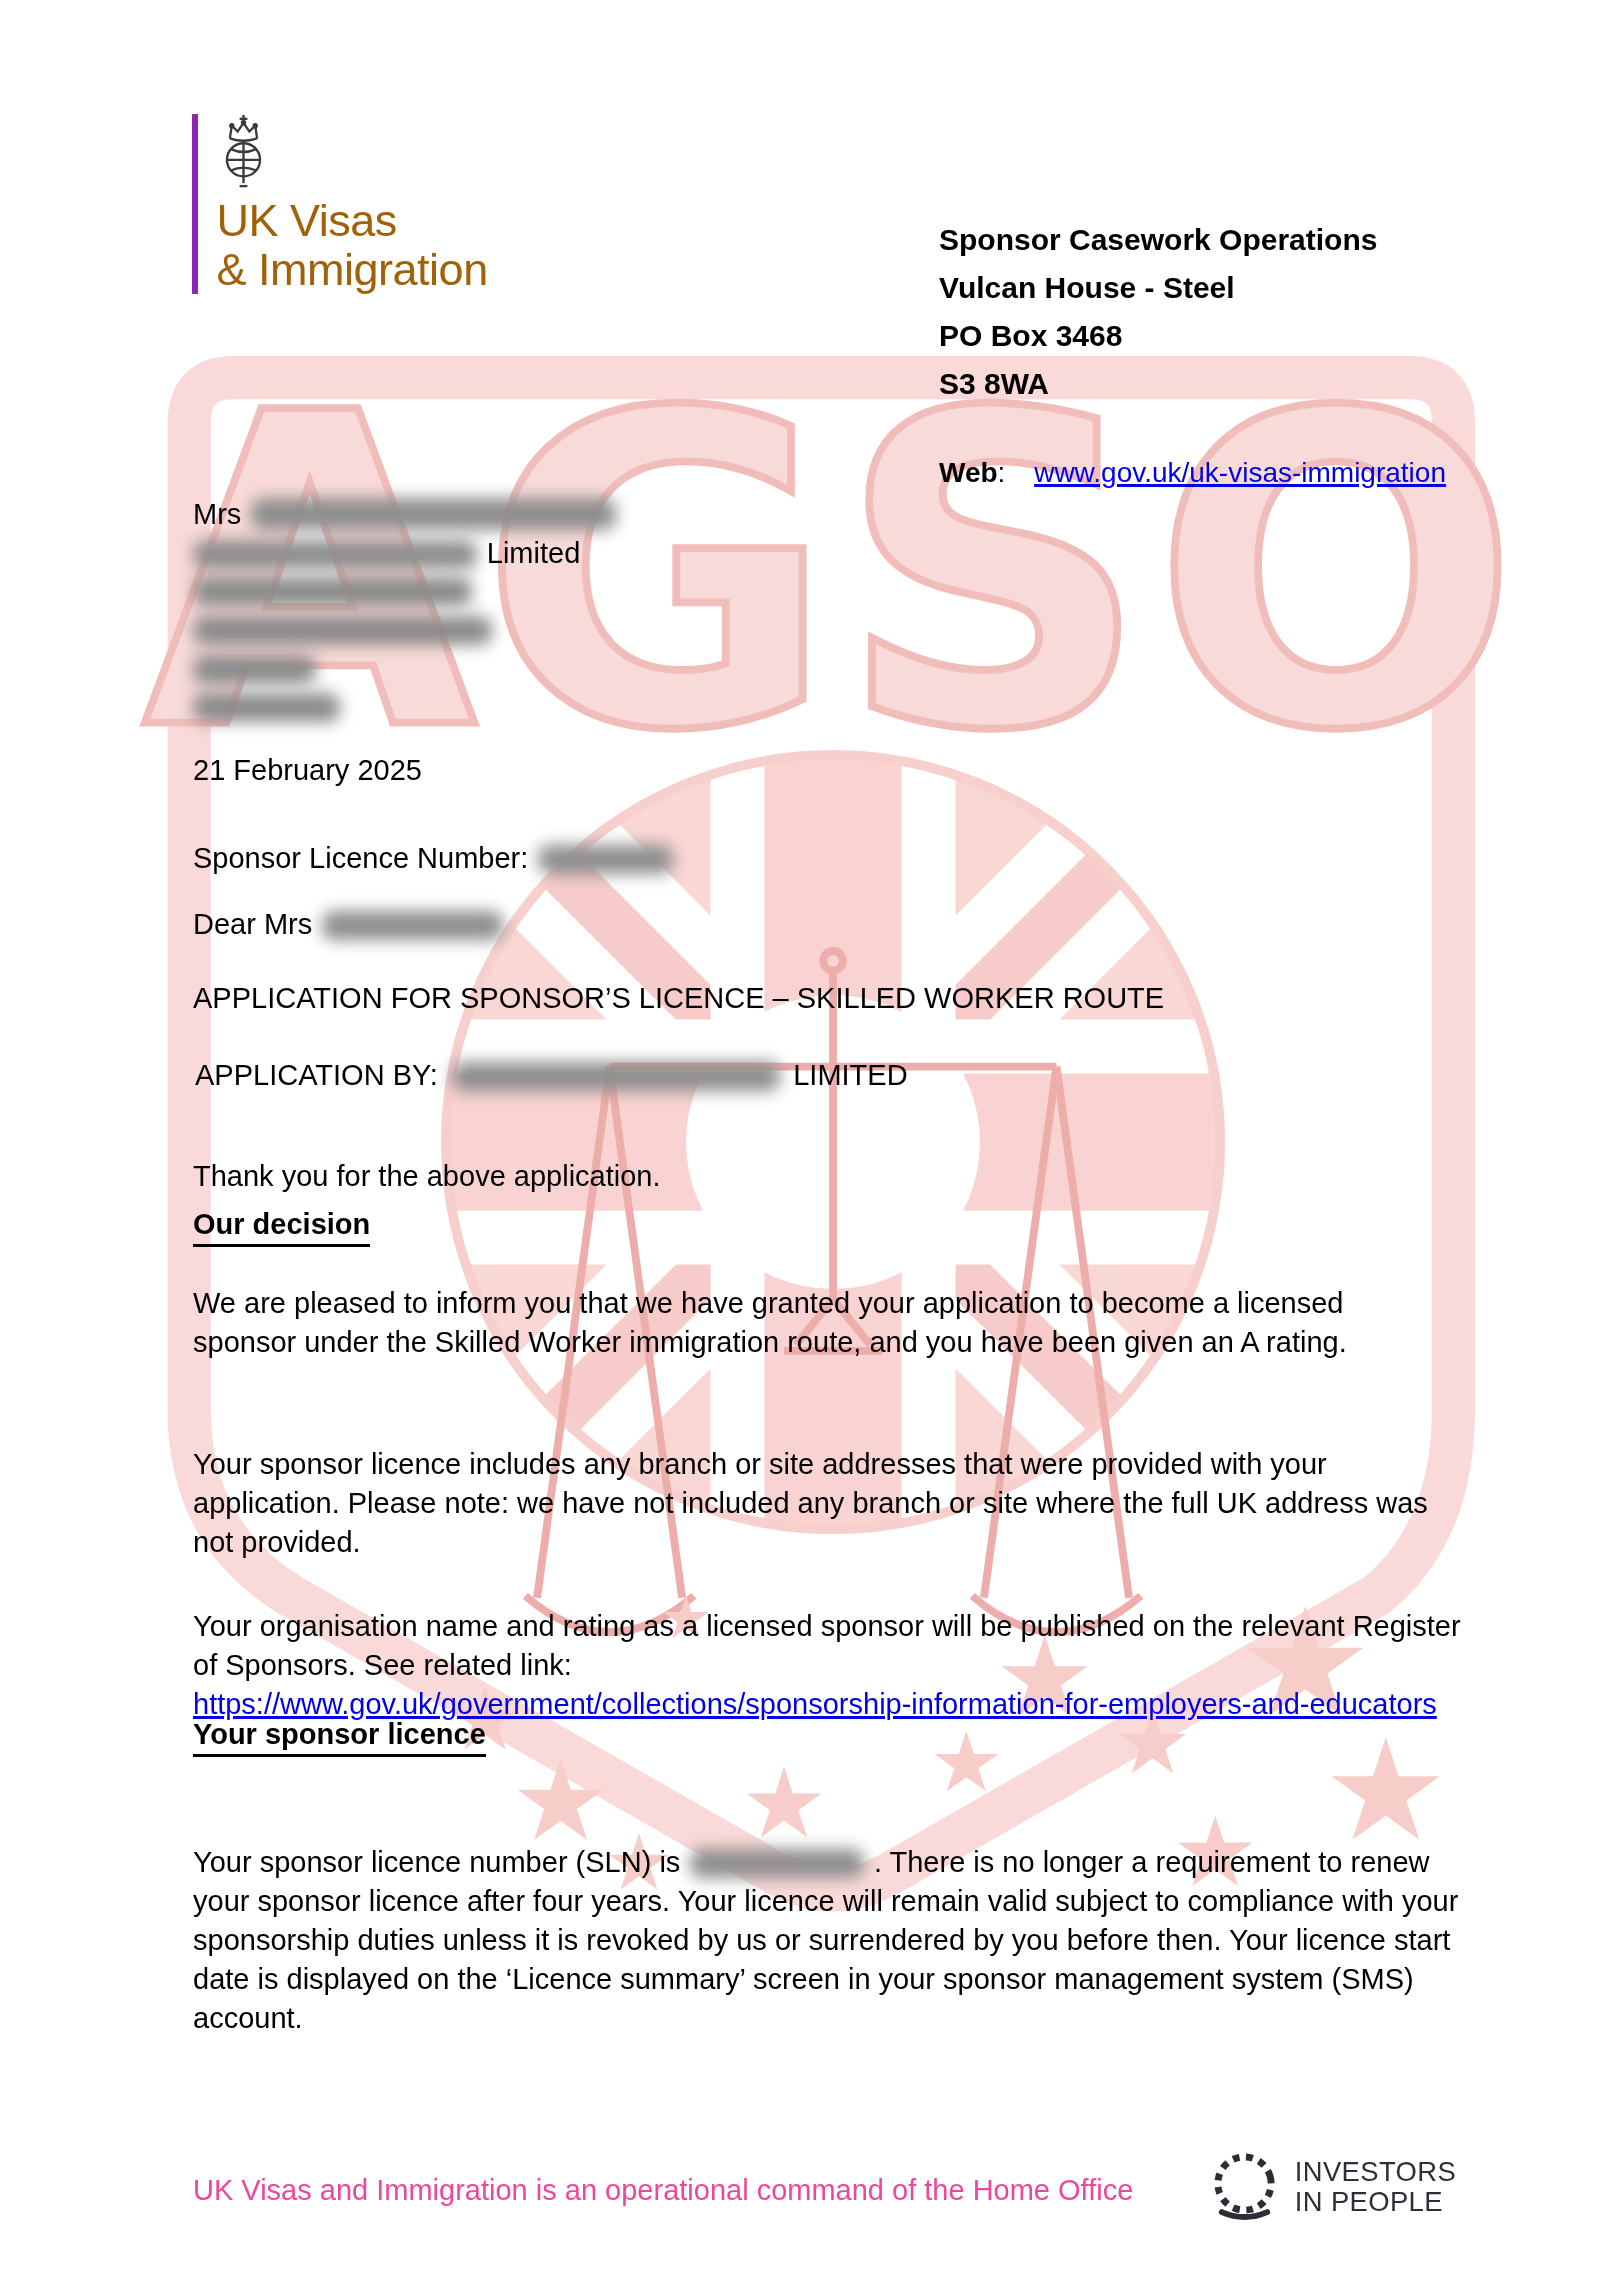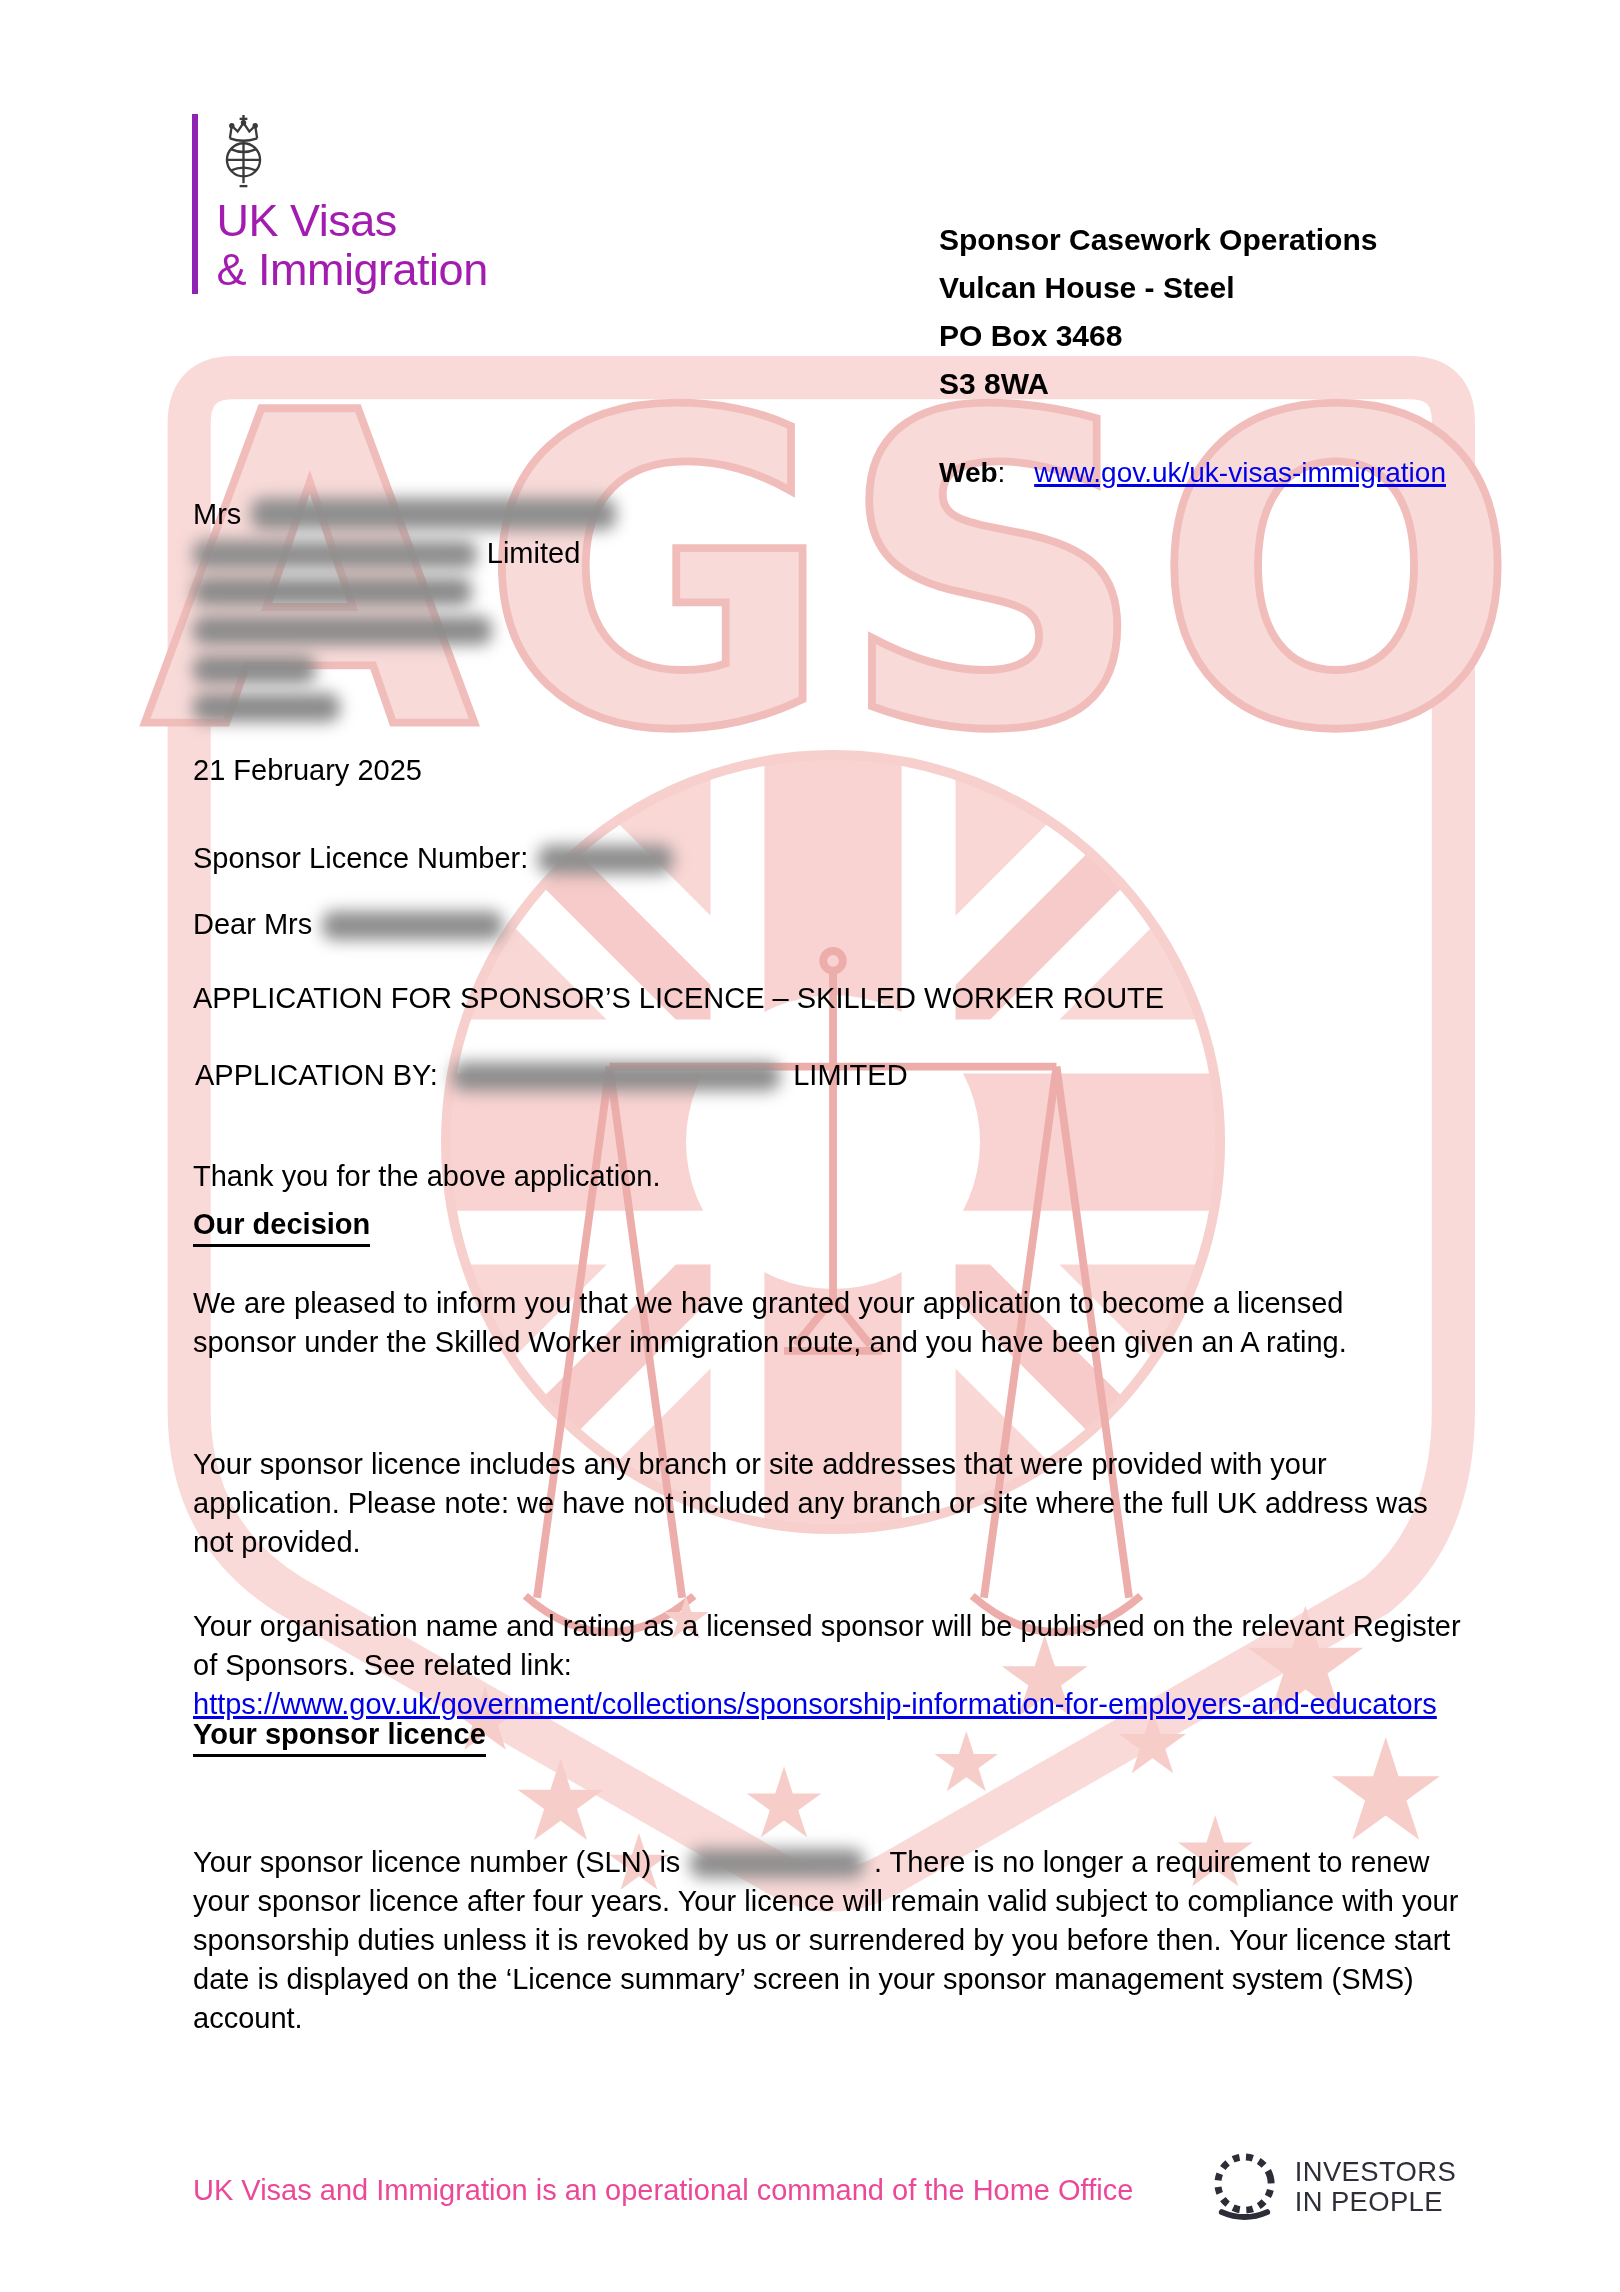--- a/index.html
+++ b/index.html
@@ -6,21 +6,21 @@
   .page{
     position:relative;width:1620px;height:2293px;background:#fff;overflow:hidden;
     font-family:"Liberation Sans","DejaVu Sans",sans-serif;color:#000;
   }
   .wm{position:absolute;left:0;top:0;z-index:0;pointer-events:none;}
   .abs{position:absolute;z-index:1;}
   .body-text{font-size:29px;line-height:39px;}
   
   .logo{left:192px;top:114px;border-left:6.9px solid #8f23b3;padding-left:18.6px;min-height:167px;}
   .logo .crest{display:block;margin-bottom:5.9px;}
-  .logo .l1,.logo .l2{font-size:45px;line-height:49px;color:#a21caf;letter-spacing:-0.5px;}
+  .logo .l1,.logo .l2{font-size:45px;line-height:49px;color:#a16207;letter-spacing:-0.5px;}
   
   .sender{left:939px;top:216px;font-weight:bold;font-size:30px;line-height:48px;}
   .webline{left:939px;top:457px;font-size:28px;}
   .webline .wl{font-weight:bold;}
   .link{color:#0000e8;text-decoration:underline;text-decoration-thickness:2.5px;}
   
   .redact{display:inline-block;background:#8d8d8d;filter:blur(7.8px);border-radius:11.8px;
           height:29px;vertical-align:-5.9px;margin:0 9.8px;}
   .redact-line{background:#8a8a8a;filter:blur(7.8px);border-radius:11.8px;height:29px;margin-bottom:9.8px;}
   

